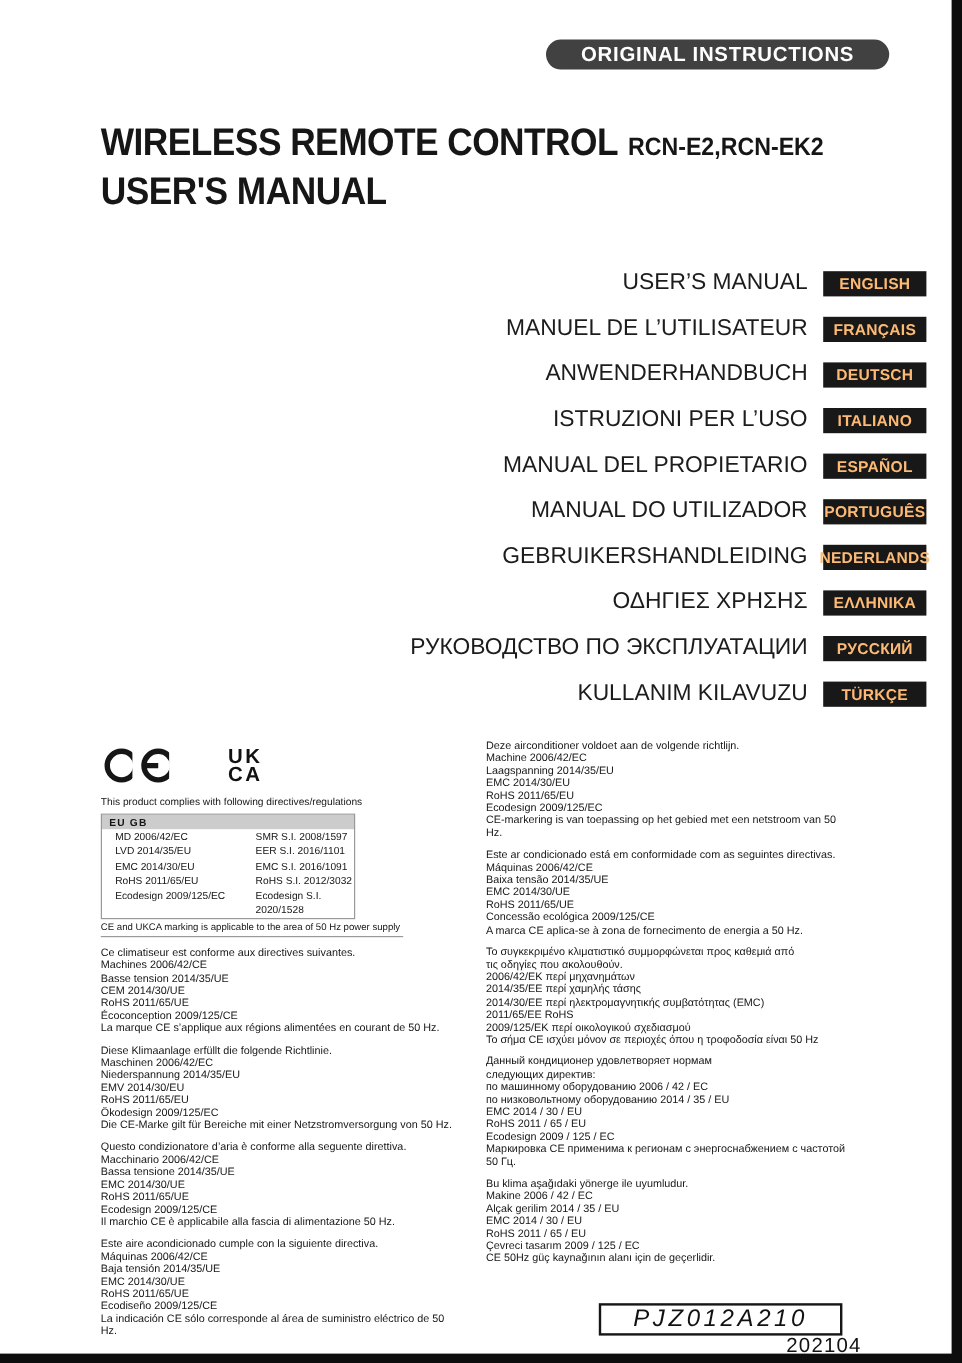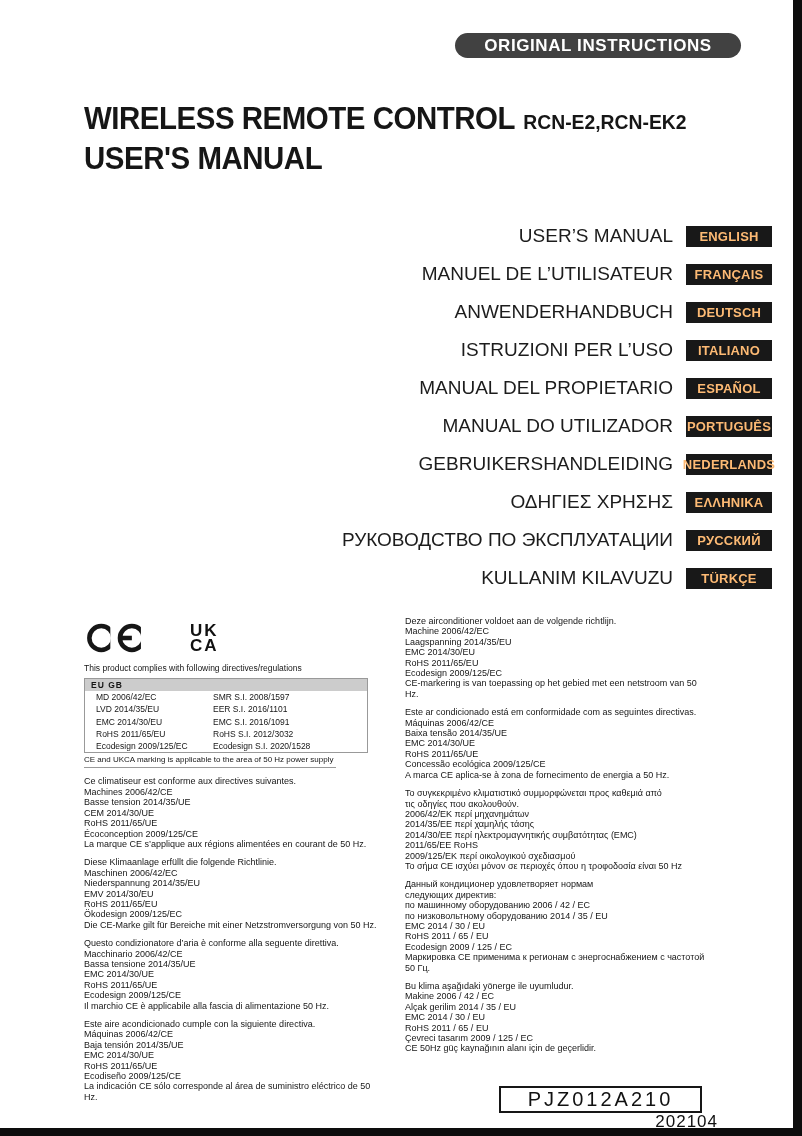--- a/index.html
+++ b/index.html
@@ -27,33 +27,33 @@
     letter-spacing:0.2px; white-space:nowrap; }
 
   .compliance { position:absolute; left:84px; top:616px; width:624px; display:flex; gap:20px; color:#161616; }
   .col { width:301px; }
 
   .logos { display:flex; align-items:center; gap:42px; height:44px; }
   .ukca  { font-weight:bold; font-size:17px; line-height:15px; letter-spacing:2px; color:#111; }
 
   .tiny-note { font-size:8.5px; margin-top:3px; }
 
-  .ce-table { width:284px; border:1px solid #999; margin-top:5px; font-size:8.5px; }
+  .ce-table { width:212px; border:1px solid #999; margin-top:5px; font-size:8.5px; }
   .ce-table-header { background:#cccccc; font-weight:bold; padding:1px 0 1px 6px; letter-spacing:1px; }
   .ce-row  { display:flex; line-height:12.3px; }
   .cell-l  { width:128px; padding-left:11px; }
   .cell-r  { flex:1; }
   .ce-caption { width:252px; font-size:8px; padding:2px 0 3px; border-bottom:1px solid #999; }
 
   .para { font-size:9px; line-height:10.4px; white-space:pre-line; margin-top:8px; }
   .col-right .para:first-child { margin-top:0; }
 
   .footer-box { position:absolute; left:499px; top:1086px; width:203px; height:27px;
     border:2px solid #161616; display:flex; align-items:center; justify-content:center;
-    font-size:20px; letter-spacing:3px; color:#111; }
+    font-size:20px; letter-spacing:3px; color:#111;font-style:italic; }
   .print-code { position:absolute; left:500px; top:1112px; width:218px; text-align:right;
     font-size:17px; letter-spacing:1px; color:#111; }
 </style>
 </head>
 <body>
 
 <div class="page">
 
   <div class="oi-badge">ORIGINAL INSTRUCTIONS</div>
 

